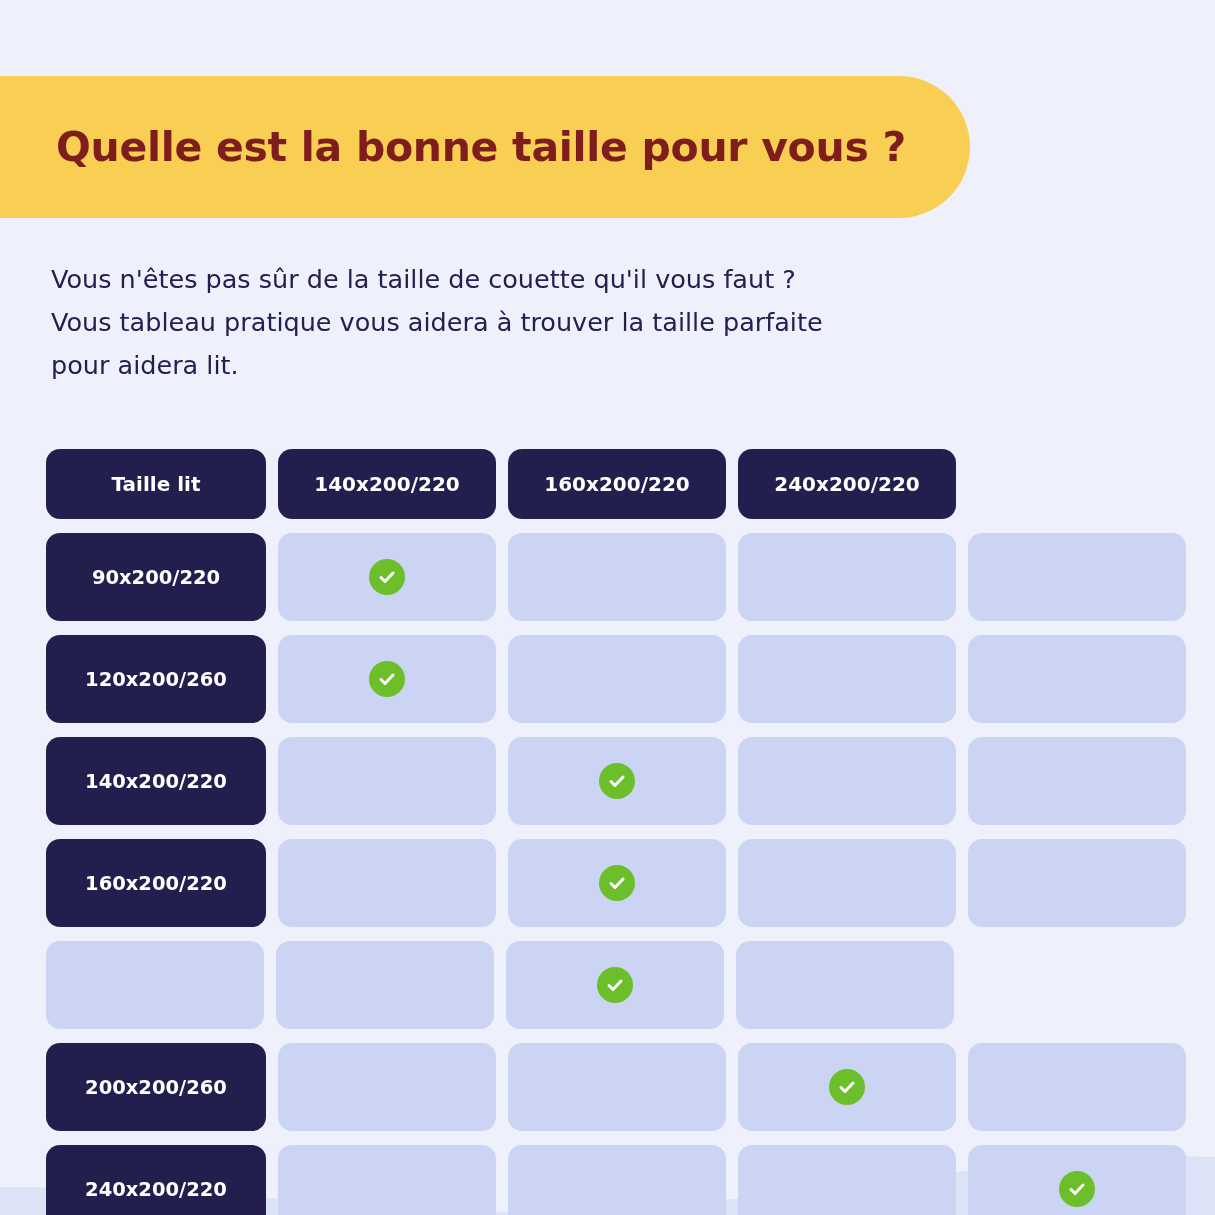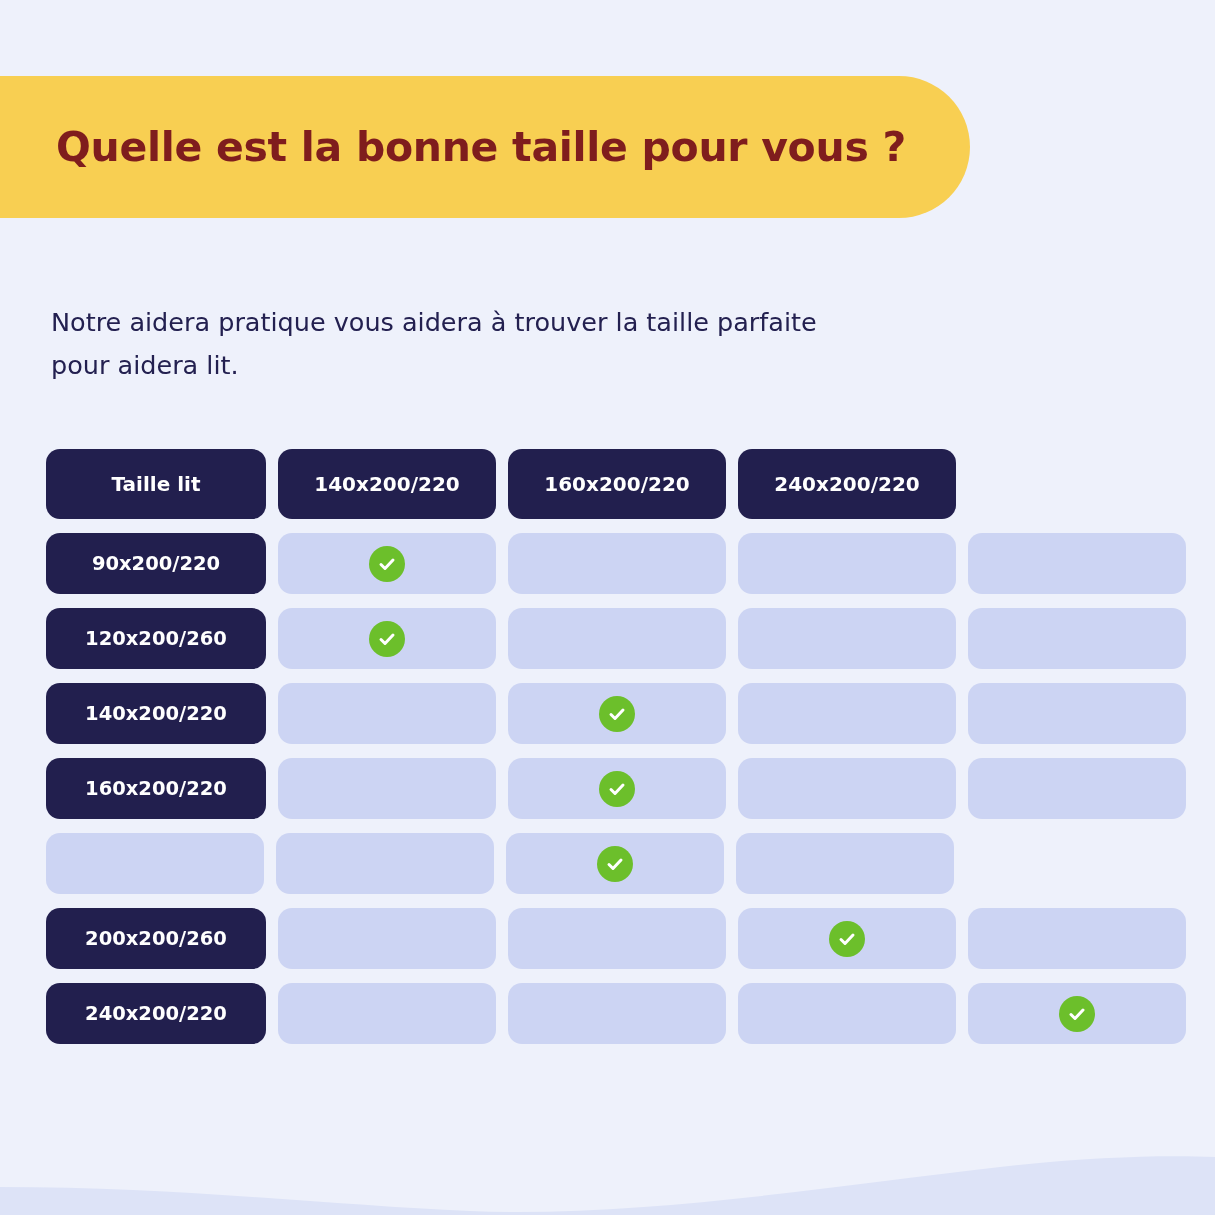--- a/index.html
+++ b/index.html
@@ -68,21 +68,21 @@
     left: 46px;
     top: 449px;
     width: 1126px;
   }
   .row {
     display: flex;
     gap: 12px;
     margin-bottom: 14px;
   }
   .cell {
-    height: 61px;
+    height: 88px;
     border-radius: 14px;
     display: flex;
     align-items: center;
     justify-content: center;
   }
   .col-first { width: 220px; flex: 0 0 220px; }
   .col-rest  { width: 218px; flex: 0 0 218px; }
 
   .head-cell {
     background: #221f4e;
@@ -120,22 +120,22 @@
   <svg width="1215" height="160" viewBox="0 0 1215 160" xmlns="http://www.w3.org/2000/svg">
     <path d="M0 132 C 180 132, 330 150, 470 156 C 640 163, 840 130, 1000 112 C 1090 102, 1160 100, 1215 102 L1215 160 L0 160 Z" fill="#dde3f7"></path>
   </svg>
 </div>
 
 <div class="banner">
   <div class="banner-title">Quelle est la bonne taille pour vous ?</div>
 </div>
 
 <div class="intro">
-  <br>
-  <span>Notre aidera pratique vous aidera à trouver l</span><b>a taille parfaite</b><br>
+  <span>Vous n'êtes pas sûr de la taille de couette qu'il vous faut ?</span><br>
+  <span>Vous tableau pratique vous aidera à trouver l</span><b>a taille parfaite</b><br>
   <b>pour aidera lit.</b>
 </div>
 
 <div class="table">
 
   <div class="row">
     <div class="cell col-first head-cell first">Taille lit</div>
     <div class="cell col-rest head-cell">140x200/220</div>
     <div class="cell col-rest head-cell">160x200/220</div>
     <div class="cell col-rest head-cell">240x200/220</div>

